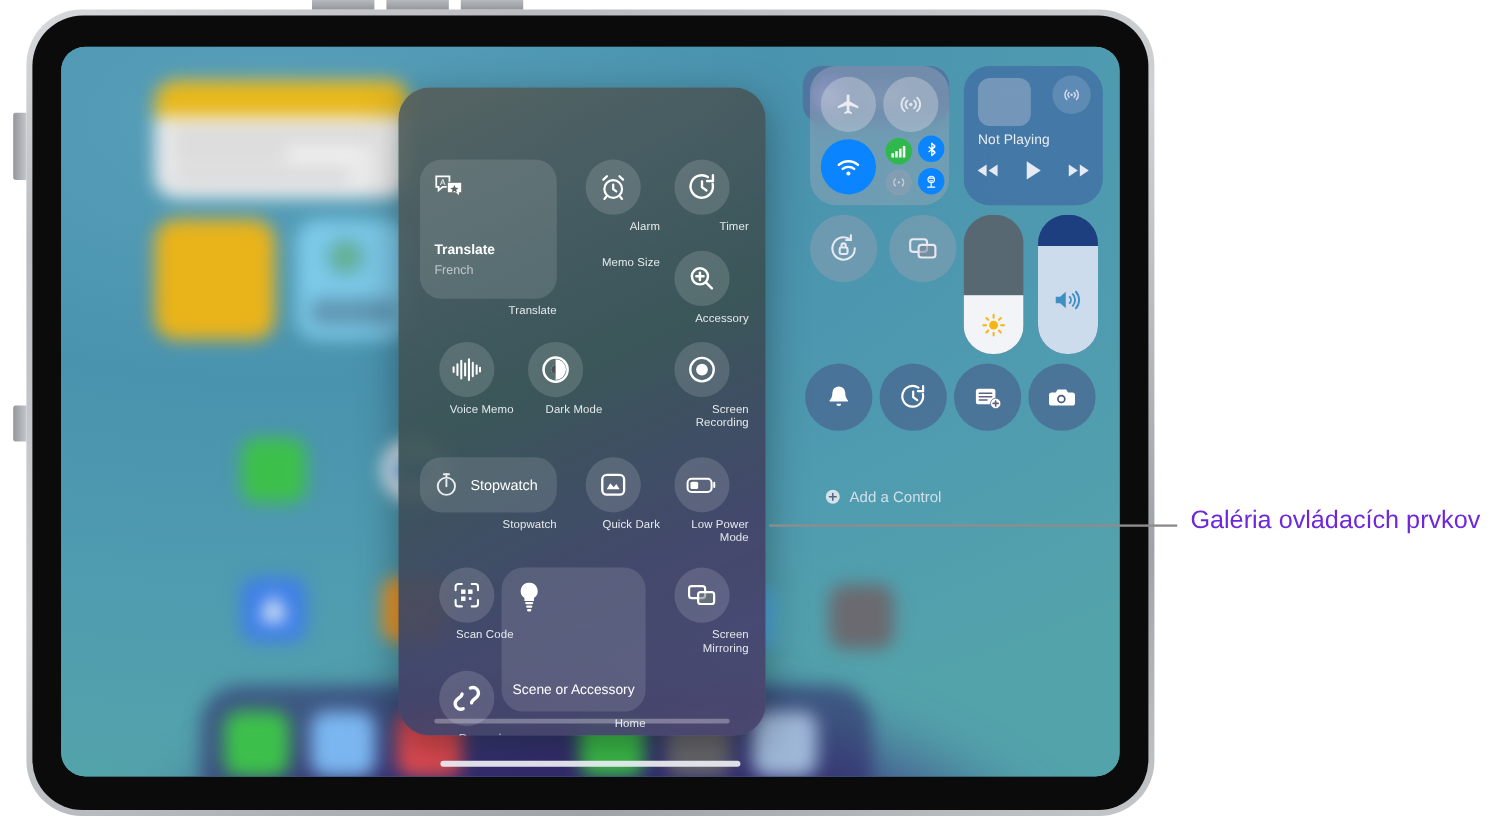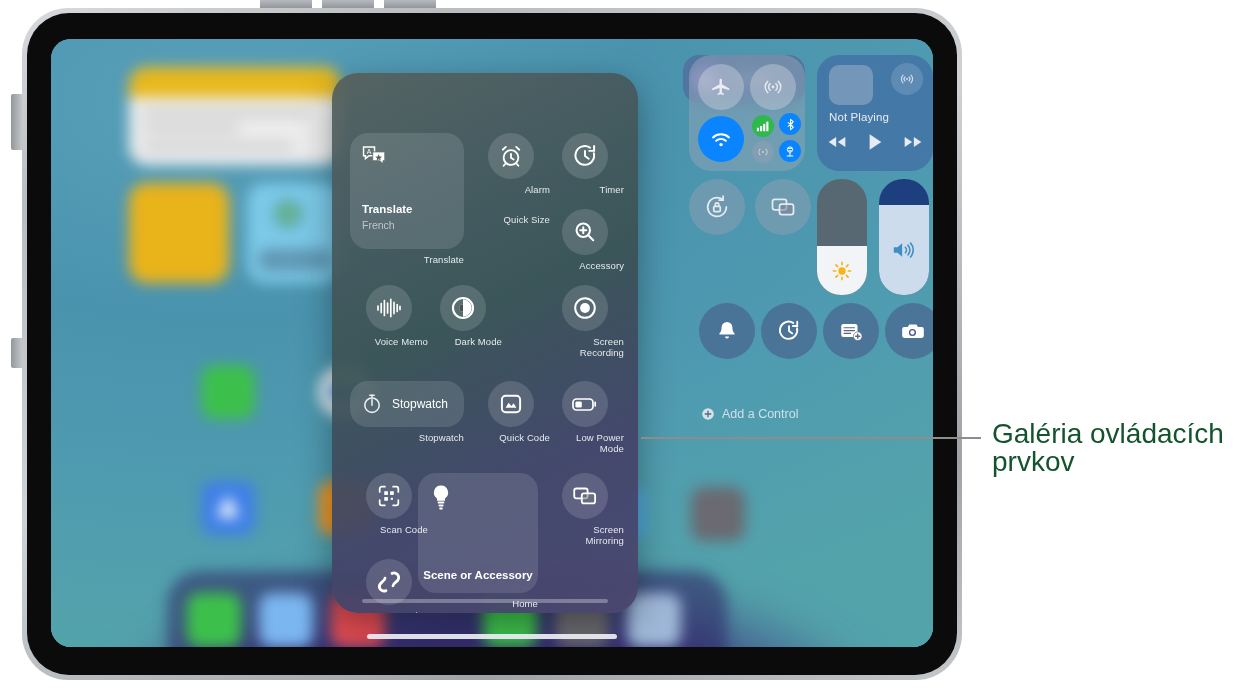--- a/index.html
+++ b/index.html
@@ -78,21 +78,21 @@
   .appicon { position: absolute; width: 54px; height: 54px; border-radius: 13px; }
   .appicon.round { border-radius: 50%; }
 
   .dock {
     position: absolute; left: 116px; bottom: -34px; width: 560px; height: 110px;
     border-radius: 34px; background: rgba(45,34,98,0.55);
   }
 
   
   .cc { position: absolute; right: 6px; top: 16px; width: 258px; }
-  .cc-grid { position: relative; margin-left: 14px; }
+  .cc-grid { position: relative; }
   .mod {
     position: absolute; border-radius: 22px;
     background: rgba(160,170,185,0.42);
     backdrop-filter: blur(8px);
   }
   .circ {
     position: absolute; border-radius: 50%;
     background: rgba(150,160,178,0.45);
     display:flex; align-items:center; justify-content:center;
   }
@@ -201,21 +201,21 @@
 
   .homebar { position:absolute; left:50%; transform:translateX(-50%); bottom:8px;
              width:250px; height:5px; border-radius:3px; background: rgba(235,238,243,0.92); }
 
   
   .callout-line {
     position:absolute; left: 641px; top: 437px; width: 340px; height: 2px; background:#8d8d8d;
   }
   .callout-text {
     position:absolute; left: 992px; top: 420px; width: 250px;
-    font-size: 28px; line-height: 28px; color:#14532d;
+    font-size: 21px; line-height: 28px; color:#6d28d9;
   }
   .icon { display:block; }
 </style>
 </head>
 <body>
 
 <div id="root">
 
   <div class="device-outer">
     <div class="btn-top btn-vol-a"></div>
@@ -508,21 +508,21 @@
                     <path d="M19.6 9.6A8 8 0 1 1 16.2 4.8"></path>
                       <path d="M19.8 3.4v4.2h-4.2"></path>
                       <path d="M12 7.8V12l3.2 2.3"></path>
                   </g>
                 </svg>
               </div>
               <div class="cap">Timer</div>
             </div>
 
             <div class="gi" style="left:140px; top:84px; width:78px;">
-              <div class="cap">Quick Size</div>
+              <div class="cap">Memo Size</div>
             </div>
 
             <div class="gi" style="left:214px; top:84px; width:78px;">
               <div class="ic-circ">
                 <svg width="26" height="26" viewBox="0 0 24 24">
                   <g fill="none" stroke="#fff" stroke-width="1.9" stroke-linecap="round">
                     <circle cx="10.4" cy="10.4" r="6.2"></circle>
                       <path d="M15 15l4.6 4.6"></path>
                     <path d="M10.4 7.6v5.6M7.6 10.4h5.6"></path>
                   </g>
@@ -582,21 +582,21 @@
               <div class="cap">Stopwatch</div>
             </div>
 
             <div class="gi" style="left:140px; top:256px; width:78px;">
               <div class="ic-circ">
                 <svg width="26" height="26" viewBox="0 0 24 24">
                   <rect x="3.6" y="4.4" width="16.8" height="15.2" rx="3.4" fill="none" stroke="#fff" stroke-width="1.8"></rect>
                   <path d="M7 15.4l2.8-4.6 2.6 3 2-2.4 2.6 4z" fill="#fff"></path>
                 </svg>
               </div>
-              <div class="cap">Quick Code</div>
+              <div class="cap">Quick Dark</div>
             </div>
 
             <div class="gi" style="left:214px; top:256px; width:78px;">
               <div class="ic-circ">
                 <svg width="28" height="22" viewBox="0 0 28 20">
                   <rect x="2" y="5" width="20" height="11" rx="3.4" fill="none" stroke="#fff" stroke-width="1.7"></rect>
                   <rect x="4.4" y="7.4" width="6.4" height="6.2" rx="1.4" fill="#fff"></rect>
                   <path d="M24.2 8.4v3.4" stroke="#fff" stroke-width="1.7" stroke-linecap="round"></path>
                 </svg>
               </div>
@@ -624,21 +624,21 @@
             <div class="gi" style="left:86px; top:348px; width:120px;">
               <div class="tile" style="width:120px; height:120px;">
                 <div class="t-ic">
                   <svg width="22" height="28" viewBox="0 0 22 28">
                     <path d="M11 1.6a7 7 0 0 0-4 12.8v2.4h8v-2.4a7 7 0 0 0-4-12.8z" fill="#fff"></path>
                     <rect x="7.6" y="17.6" width="6.8" height="1.9" rx=".9" fill="#fff"></rect>
                     <rect x="8.4" y="20.6" width="5.2" height="1.9" rx=".9" fill="#fff"></rect>
                     <rect x="9.2" y="23.6" width="3.6" height="1.9" rx=".9" fill="#fff"></rect>
                   </svg>
                 </div>
-                <div style="position:absolute; left:0; bottom:12px; width:100%; text-align:center; color:#fff; font-size:11.5px; font-weight:bold;">Scene or Accessory</div>
+                <div style="position:absolute; left:0; bottom:12px; width:100%; text-align:center; color:#fff; font-size:11.5px; font-weight:normal;">Scene or Accessory</div>
               </div>
               <div class="cap">Home</div>
             </div>
 
             <div class="gi" style="left:214px; top:348px; width:78px;">
               <div class="ic-circ">
                 <svg width="28" height="26" viewBox="0 0 26 24">
                   <g fill="none" stroke="#fff" stroke-width="1.7">
                     <rect x="3" y="5" width="12.4" height="9.2" rx="2"></rect>
                     <rect x="10" y="9.6" width="12.4" height="9.2" rx="2" fill="rgba(110,120,118,0.55)"></rect>

